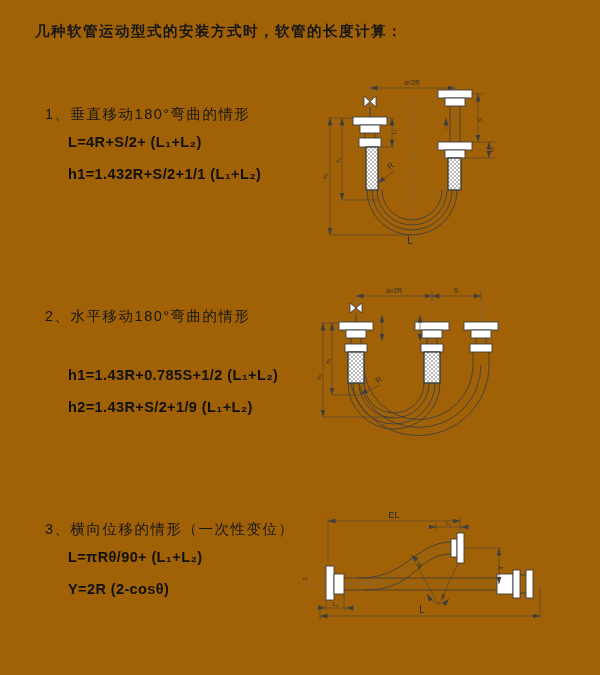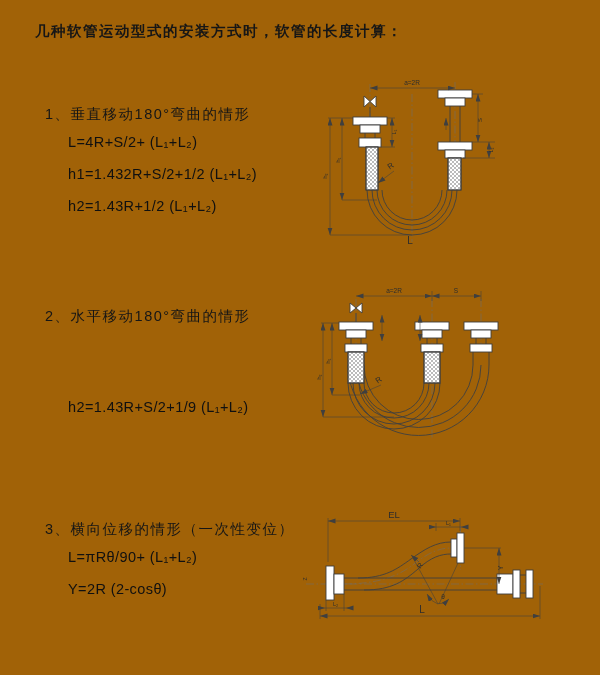--- a/index.html
+++ b/index.html
@@ -1,40 +1,40 @@
 <!DOCTYPE html>
 <html><head>
 <meta charset="utf-8">
 <style>
   html,body{margin:0;padding:0;background:#ffffff;}
   .page{position:relative;width:600px;height:675px;background:#a16207;overflow:hidden;
         font-family:"Liberation Sans","DejaVu Sans",sans-serif;color:#1a1a1a;}
   .title{position:absolute;left:35px;top:22px;font-size:14.5px;font-weight:700;
          letter-spacing:1.5px;color:#161616;white-space:nowrap;}
   .heading{position:absolute;font-size:14.5px;font-weight:400;letter-spacing:1.5px;color:#161616;white-space:nowrap;}
-  .formula{position:absolute;font-size:14.5px;font-weight:400;letter-spacing:.4px;color:#101010;white-space:nowrap;}
+  .formula{position:absolute;font-size:14.5px;font-weight:700;letter-spacing:.4px;color:#101010;white-space:nowrap;}
   .diag{position:absolute;}
   svg text{font-family:"Liberation Sans","DejaVu Sans",sans-serif;fill:#2d2d2d;}
   .ln{stroke:#3f3f3f;stroke-width:.9;fill:none;}
   .dim{stroke:#3f3f3f;stroke-width:.55;fill:none;}
   .cl{stroke:#6e6e6e;stroke-width:.55;fill:none;stroke-dasharray:8 2.5 1.5 2.5;}
 </style>
 </head>
 <body>
 
 <div class="page">
 
   <div class="title">几种软管运动型式的安装方式时，软管的长度计算：</div>
 
   <div class="heading" style="left:45px;top:105px">1、垂直移动180°弯曲的情形</div>
   <div class="formula" style="left:68px;top:134px">L=4R+S/2+ (L₁+L₂)</div>
-  <div class="formula" style="left:68px;top:166px">h1=1.432R+S/2+1/2 (L₁+L₂)</div>
-  <div class="formula" style="left:68px;top:198px">h2=1.43R+1/2 (L₁+L₂)</div>
+  <div class="formula" style="left:68px;top:166px">h1=1.432R+S/2+1/1 (L₁+L₂)</div>
 
   <div class="heading" style="left:45px;top:307px">2、水平移动180°弯曲的情形</div>
+  <div class="formula" style="left:68px;top:367px">h1=1.43R+0.785S+1/2 (L₁+L₂)</div>
   <div class="formula" style="left:68px;top:399px">h2=1.43R+S/2+1/9 (L₁+L₂)</div>
 
   <div class="heading" style="left:45px;top:520px">3、横向位移的情形（一次性变位）</div>
   <div class="formula" style="left:68px;top:549px">L=πRθ/90+ (L₁+L₂)</div>
   <div class="formula" style="left:68px;top:581px">Y=2R (2-cosθ)</div>
 
   <svg class="diag" style="left:315px;top:72px" width="270" height="180" viewBox="0 0 270 180">
     <defs>
       <marker id="ar" markerWidth="8" markerHeight="6" refX="7.5" refY="2.5" orient="auto-start-reverse" markerUnits="userSpaceOnUse">
         <path d="M0,0 L7.5,2.5 L0,5 Z" fill="#3f3f3f"></path>

